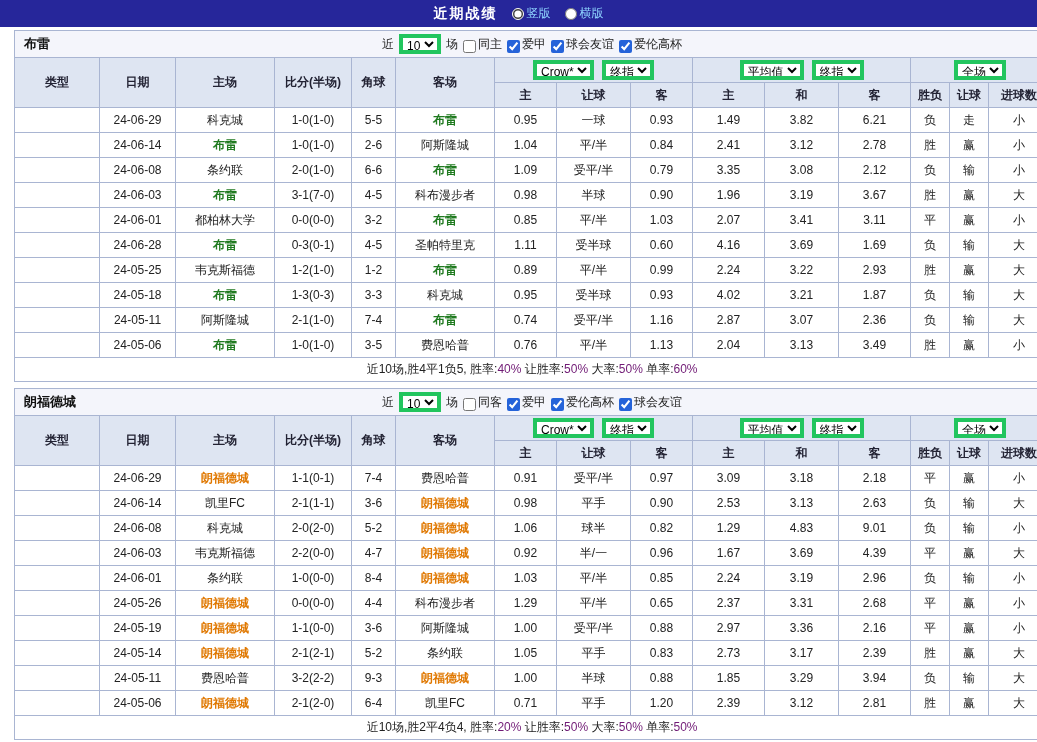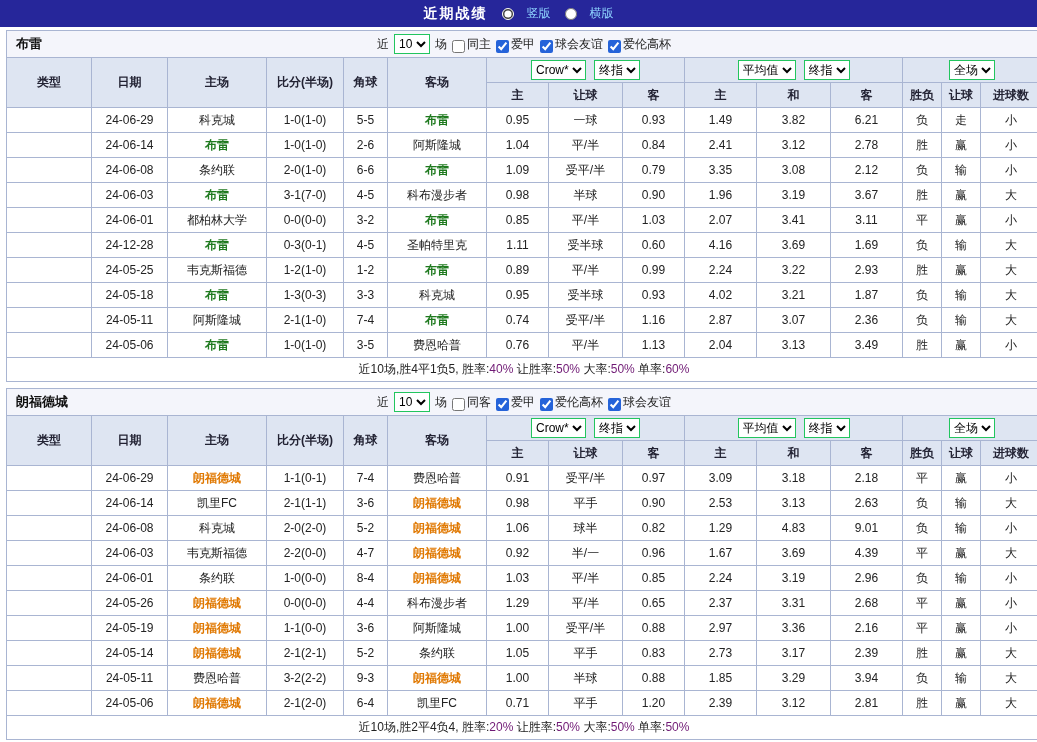--- a/index.html
+++ b/index.html
@@ -7,35 +7,35 @@
   body {
     width:1037px; height:742px; overflow:hidden;
     font-family:"Liberation Sans","DejaVu Sans",sans-serif;
     background:#fff;
   }
   .topbar {
     height:27px; background:#26269a;
     display:flex; align-items:center; justify-content:center; gap:14px;
   }
   .topbar .title { color:#fff; font-weight:bold; font-size:14px; letter-spacing:2px; }
-  .topbar label { color:#8fd4ff; font-size:12px; display:flex; align-items:center; gap:13px; cursor:pointer; }
+  .topbar label { color:#8fd4ff; font-size:12px; display:flex; align-items:center; gap:3px; cursor:pointer; }
   .topbar input[type=radio] { margin:0; width:12px; height:12px; accent-color:#fff; }
 
-  .section { margin:3px 6px 6px; }
+  .section { margin:3px 14px 6px; }
   table.grid { border-collapse:collapse; width:1035px; table-layout:fixed; }
   .grid th, .grid td {
     border:1px solid #a9b5d2; font-size:12px; text-align:center;
     padding:0 1px; overflow:hidden; white-space:nowrap; color:#222;
   }
   tr.hdr th { background:#dee5f2; color:#223; font-weight:bold; height:25px; }
   tr.team-row td { background:#f4f5fb; height:27px; }
   .tbar { display:flex; align-items:center; position:relative; width:100%; }
   .tname { position:absolute; left:8px; font-size:13px; color:#111; }
   .tctrl { margin:0 auto; display:flex; align-items:center; gap:5px; font-size:12px; }
-  select { font-size:12px; height:20px; border:1px solid #22c55e; background:#fff; }
+  select { font-size:12px; height:20px; border:4px solid #22c55e; background:#fff; }
   .cb { display:flex; align-items:flex-end; gap:2px; }
   .cb input { width:13px; height:13px; margin:0; accent-color:#2563d9; }
   tr.data td { height:25px; background:#fff; }
   td.type-a { background:#c36af2; color:#fff; }
   td.type-b { background:#29ab9b; color:#fff; }
   .c-red   { color:#701a75; }
   .c-green { color:#1d9a1d; }
   .c-blue  { color:#2626cc; }
   .c-dk    { color:#222; }
   .focus   { font-weight:bold; }
@@ -208,21 +208,21 @@
             <td class="">1.03</td>
             <td class="">2.07</td>
             <td class="">3.41</td>
             <td class="">3.11</td>
             <td class="c-green">平</td>
             <td class="c-red">赢</td>
             <td class="c-blue">小</td>
           </tr>
           <tr class="data">
             <td class="type-b">球会友谊</td>
-            <td class="">24-12-28</td>
+            <td class="">24-06-28</td>
             <td class="focus" style="color:#1f7a1f">布雷</td>
             <td class="c-red">0-3(0-1)</td>
             <td class="">4-5</td>
             <td class="">圣帕特里克</td>
             <td class="">1.11</td>
             <td class="">受半球</td>
             <td class="">0.60</td>
             <td class="">4.16</td>
             <td class="">3.69</td>
             <td class="">1.69</td>

